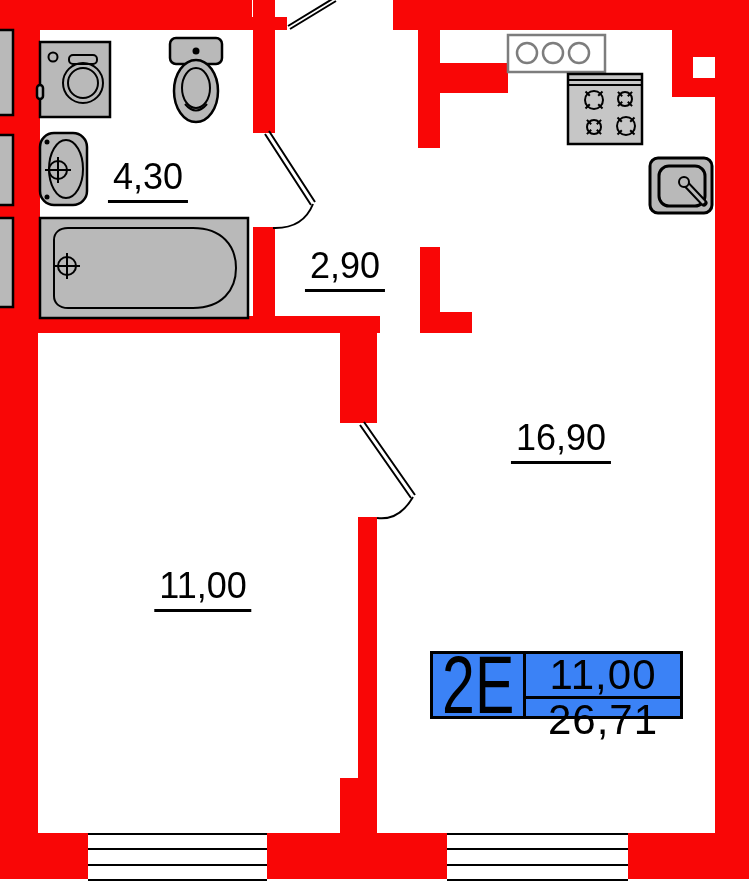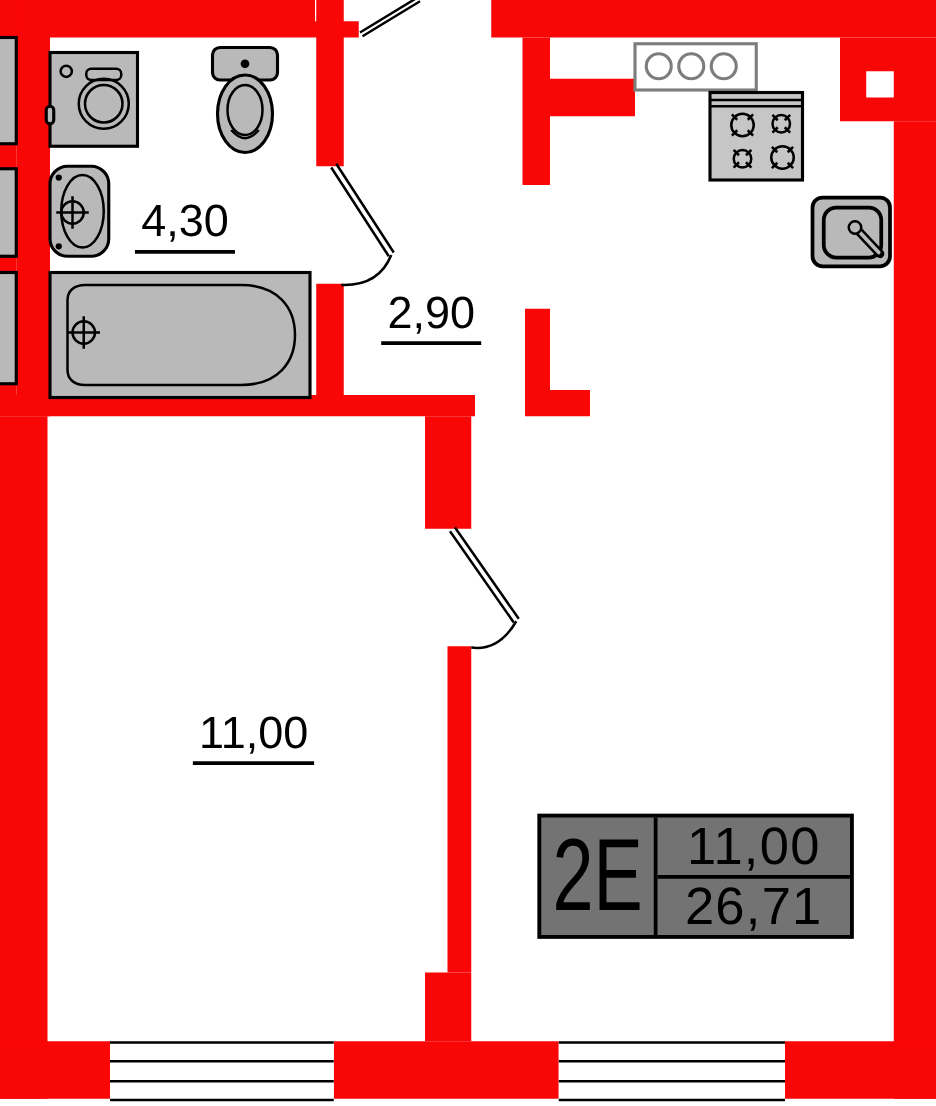--- a/index.html
+++ b/index.html
@@ -28,22 +28,22 @@
 
   
   .area-label {
     position:absolute; transform:translate(-50%,-50%);
     font-size:36px; line-height:1; white-space:nowrap;
     border-bottom:3px solid var(--line,#000); padding:0 5px 5px;
   }
 
   
   .stamp {
-    position:absolute; left:430px; top:651px; width:253px; height:100px;
-    border:3px solid var(--line,#000); background:#737373; display:flex; box-sizing:border-box;
+    position:absolute; left:430px; top:651px; width:253px; height:68px;
+    border:3px solid var(--line,#000); background:#3b82f6; display:flex; box-sizing:border-box;
   }
   .stamp-left {
     width:90px; border-right:3px solid var(--line,#000);
     display:flex; align-items:center; justify-content:center; font-size:82px; line-height:1;
   }
   .stamp-left span { transform:scaleX(.72); display:inline-block; }
   .stamp-right { flex:1; display:flex; flex-direction:column; }
   .stamp-cell  { flex:1; display:flex; align-items:center; justify-content:center;
                  font-size:42px; line-height:1; letter-spacing:1px; }
   .stamp-cell.top { border-bottom:3px solid var(--line,#000); }
@@ -173,21 +173,22 @@
       <path class="door" d="M313,204 Q303,229 273,228"></path>
     </g>
 
     <g>
       <path class="door" d="M360,425 L411,498 M364,422 L415,495"></path>
       <path class="door" d="M413,497 Q399,521 377,518"></path>
     </g>
   </svg>
 
   <div class="area-label" style="left:148px;top:181px">4,30</div>
-  <div class="area-label" style="left:345px;top:254px">2,90</div>
+  <div class="area-label" style="left:345px;top:270px">2,90</div>
+  <div class="area-label" style="left:561px;top:442px">16,90</div>
   <div class="area-label" style="left:203px;top:590px">11,00</div>
 
   <div class="stamp">
     <div class="stamp-left">
       <span>2E</span>
     </div>
     <div class="stamp-right">
       <div class="stamp-cell top">11,00</div>
       <div class="stamp-cell">26,71</div>
     </div>

